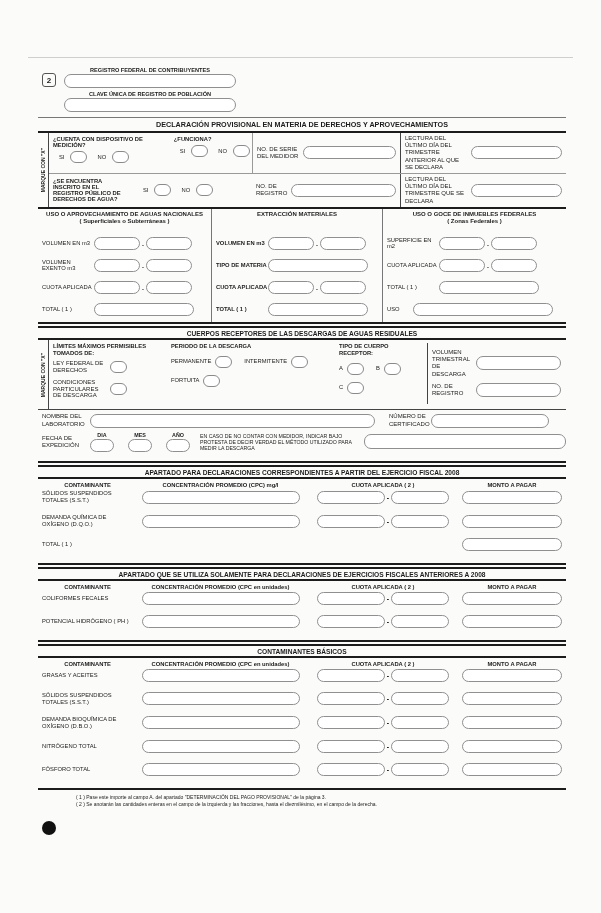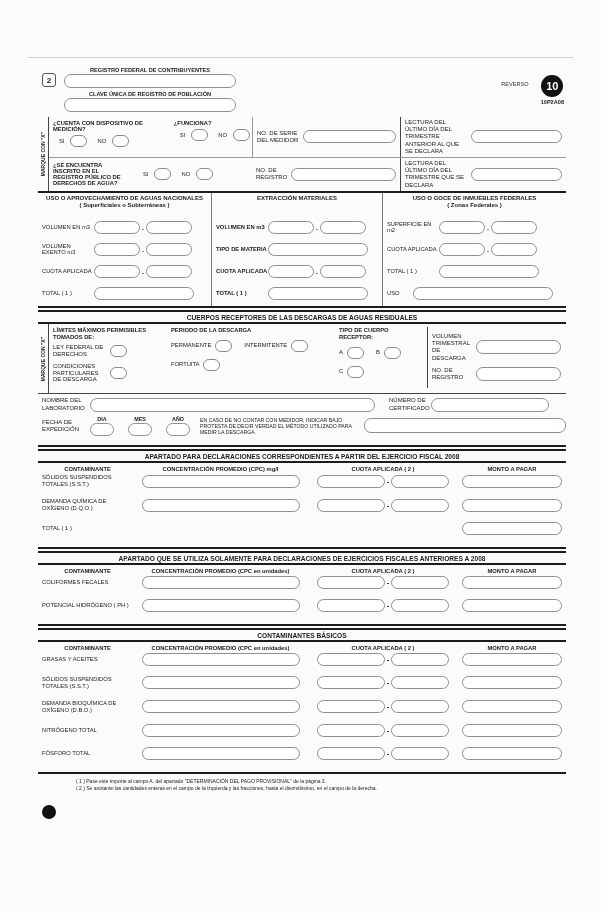--- a/index.html
+++ b/index.html
@@ -148,29 +148,23 @@
 
     <div class="top-block">
       <div class="copy-box">2</div>
       <div class="id-fields">
         <div class="fl-center">REGISTRO FEDERAL DE CONTRIBUYENTES</div>
         <div class="ibox"></div>
         <div class="gap"></div>
         <div class="fl-center">CLAVE ÚNICA DE REGISTRO DE POBLACIÓN</div>
         <div class="ibox"></div>
       </div>
-      <div class="top-right">
-        <span class="reverso">REVERSO</span>
-        <div class="badge-col">
-          <div class="page-badge">10</div>
-          <div class="form-code">10P2A08</div>
-        </div>
-      </div>
-    </div>
-
+    </div>
+
+    <div class="title-bar">DECLARACIÓN PROVISIONAL EN MATERIA DE DERECHOS Y APROVECHAMIENTOS</div>
 
     <div class="medicion">
       <div class="side-label">
         <span>MARQUE CON "X"</span>
       </div>
       <div class="med-grid">
         <div class="med-row first">
           <div class="qzone">
             <div class="qflex">
               <div>

